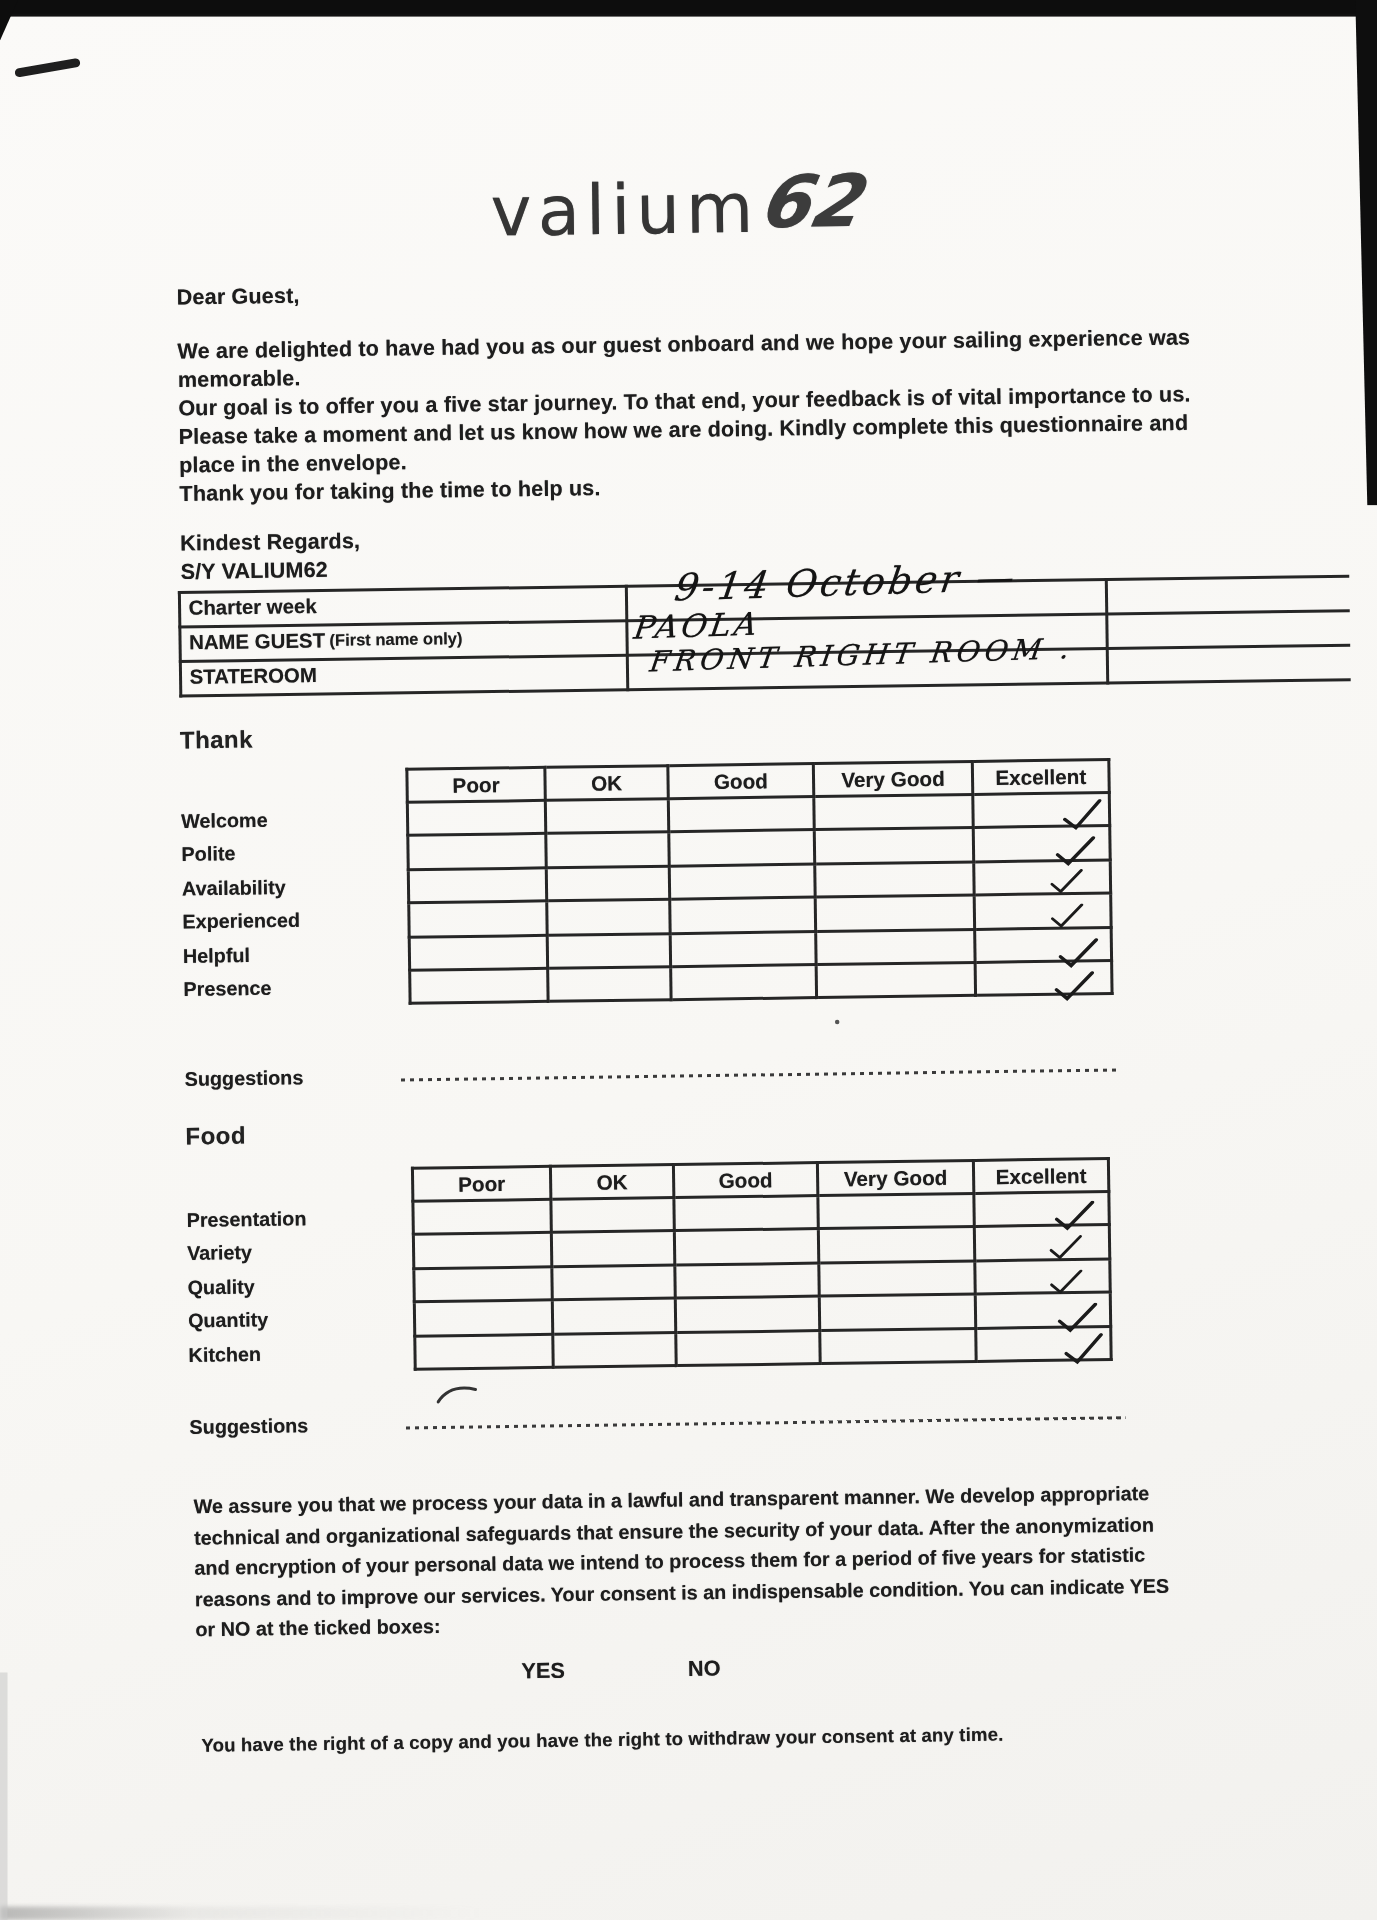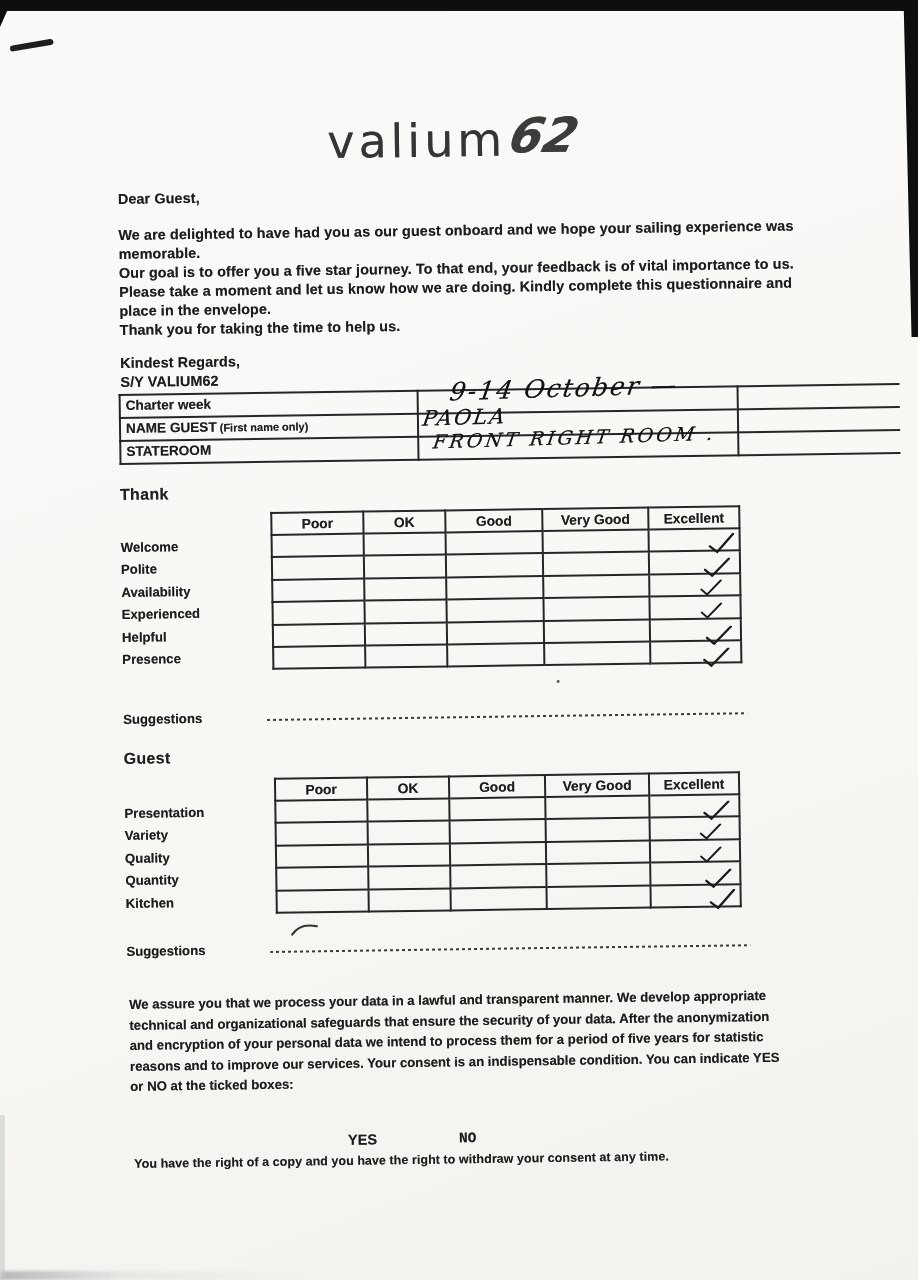--- a/index.html
+++ b/index.html
@@ -60,22 +60,22 @@
 
   
   .sugg{position:absolute;left:122px;width:624px;display:flex;align-items:center;}
   .sugg-label{width:144px;font-size:13.2px;font-weight:700;}
   .sugg-line{flex:1;height:2.5px;
     background:repeating-linear-gradient(to right,#3a3a3a 0 3px,transparent 3px 6px);margin-top:5px;}
 
   
   .consent{position:absolute;left:124px;top:995px;width:660px;font-size:13.2px;font-weight:600;
     line-height:20.6px;}
-  .yesno{position:absolute;top:1110px;font-size:14.5px;font-weight:700;margin-top:25px;}
-  .yes{left:341px;} .no{left:452px;font-family:Liberation Mono, monospace;}
+  .yesno{position:absolute;top:1110px;font-size:14.5px;font-weight:700;}
+  .yes{left:341px;} .no{left:452px;}
   .rights{position:absolute;left:127px;top:1157px;font-size:12.4px;font-weight:700;letter-spacing:.1px;}
 
   
   .edge-top{position:absolute;top:0;left:0;width:100%;height:9px;background:#0d0d0d;
     border-bottom:2px solid rgba(25,25,25,.35);}
   .edge-top-left{position:absolute;top:0;left:0;width:12px;height:27px;background:#0d0d0d;
     clip-path:polygon(0 0,100% 0,0 100%);}
   .edge-right{position:absolute;top:0;right:0;width:17px;height:337px;background:#0e0e0e;
     clip-path:polygon(15% 0,100% 0,100% 100%,62% 100%);}
   .pen-dash{position:absolute;left:18px;top:41px;width:44px;height:6px;background:#1f1f1f;
@@ -239,21 +239,21 @@
     </tbody>
       </table>
 
     <div class="speck"></div>
 
     <div class="sugg" style="top:712px">
       <div class="sugg-label">Suggestions</div>
       <div class="sugg-line"></div>
     </div>
 
-    <div class="sec-title" style="top:750px">Guest</div>
+    <div class="sec-title" style="top:750px">Food</div>
 
     <div class="row-labels" style="top:803px">
       <div>Presentation</div>
       <div>Variety</div>
       <div>Quality</div>
       <div>Quantity</div>
       <div>Kitchen</div>
     </div>
 
     <table class="rt" style="left:272px;top:780px">

